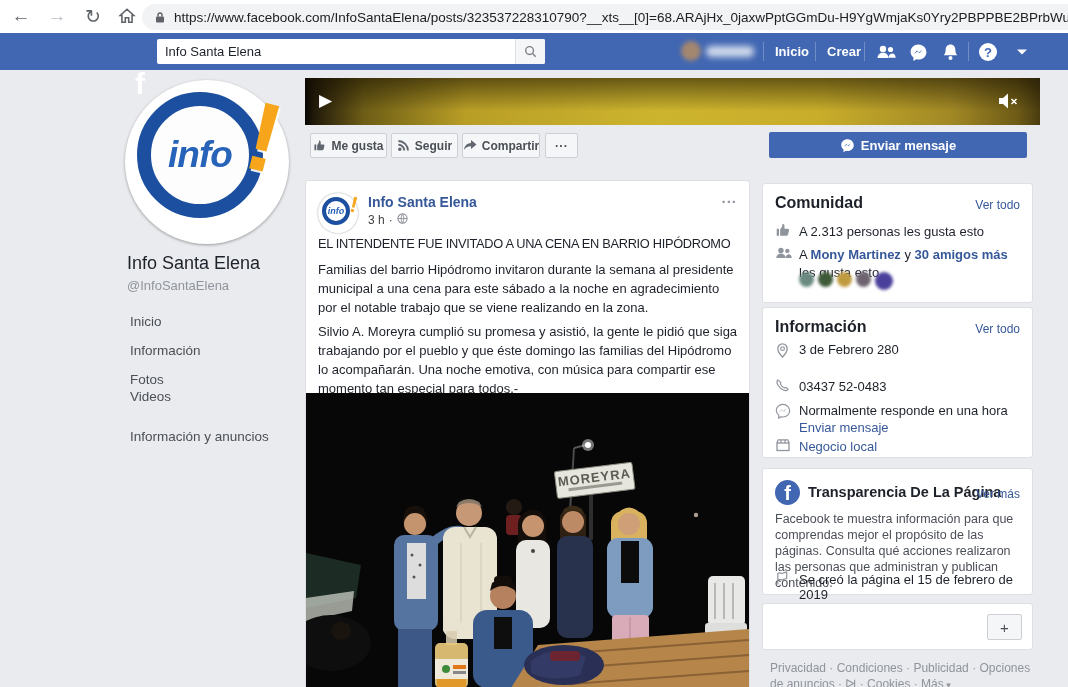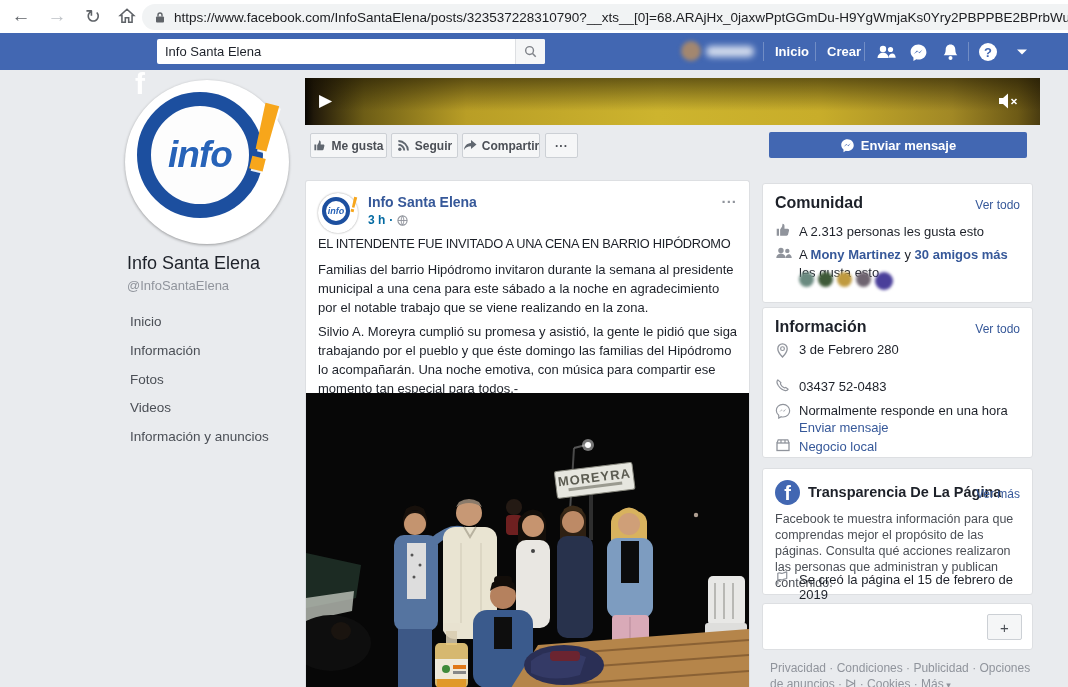--- a/index.html
+++ b/index.html
@@ -70,21 +70,21 @@
   
   .post-card { position:absolute; left:305px; top:180px; width:445px; height:507px; background:#ffffff;
                border:1px solid #dddfe2; border-bottom:0; border-radius:3px 3px 0 0; }
   .post-avatar { position:absolute; left:12px; top:12px; width:40px; height:40px; border-radius:50%;
                  background:#fff; box-shadow:0 0 2px rgba(0,0,0,.4); }
   .post-avatar .ring { position:absolute; left:4px; top:4px; width:28px; height:28px; border-radius:50%;
                        border:4px solid #1c4f9f; background:#fff; display:flex; align-items:center; justify-content:center; }
   .post-avatar .w { font-style:italic; font-weight:bold; font-size:9px; color:#2763b8; }
   .post-avatar .b { position:absolute; right:1px; top:1px; font-size:22px; font-weight:bold; color:#f7a61b; transform:rotate(14deg); line-height:1; }
   .post-author { position:absolute; left:62px; top:13px; font-size:14px; font-weight:bold; color:#365899; cursor:pointer; }
-  .post-time { position:absolute; left:62px; top:32px; font-size:12px; color:#0369a1; display:flex; align-items:center; gap:4px;font-weight:bold; }
+  .post-time { position:absolute; left:62px; top:32px; font-size:12px; color:#404040; display:flex; align-items:flex-start; gap:4px; }
   .post-menu { position:absolute; right:12px; top:8px; font-size:15px; font-weight:bold; color:#90949c; letter-spacing:1px; cursor:pointer; }
   .post-title { position:absolute; left:12px; top:55px; width:425px; font-size:12.8px; letter-spacing:-0.3px;
                 white-space:nowrap; color:#1d2129; }
   .post-par { position:absolute; left:12px; width:423px; font-size:13px; line-height:19px; color:#1d2129; }
   .post-photo { position:absolute; left:0px; top:212px; width:443px; height:295px; background:#060606; cursor:pointer; }
 
   
   .card { position:absolute; left:762px; width:271px; background:#ffffff; border:1px solid #dddfe2; border-radius:3px; }
   .card-title { position:absolute; left:12px; top:10px; font-size:16px; font-weight:bold; color:#1d2129; }
   .see-link { position:absolute; right:12px; top:14px; font-size:12px; color:#365899; cursor:pointer; }
@@ -195,21 +195,21 @@
     <span class="logo-word">info</span>
   </div>
   <span class="logo-bang">!</span>
 </div>
 <div class="page-name">Info Santa Elena</div>
 <div class="page-handle">@InfoSantaElena</div>
 
 <div class="side-nav-item" style="top:314px">Inicio</div>
 <div class="side-nav-item" style="top:343px">Información</div>
 <div class="side-nav-item" style="top:372px">Fotos</div>
-<div class="side-nav-item" style="top:400px">Videos</div>
+<div class="side-nav-item" style="top:389px">Videos</div>
 <div class="side-nav-item" style="top:429px">Información y anuncios</div>
 
 <div class="video-strip">
   <div class="play-btn">▶</div>
   <div class="mute-btn">
     <svg width="24" height="22" viewBox="0 0 24 22">
         <path d="M3 8 h4 l5-4.5 v15 L7 14 H3 Z" fill="#fff"></path>
         <path d="M15.5 9 l5 5 M20.5 9 l-5 5" stroke="#fff" stroke-width="1.6"></path>
       </svg>
   </div>

